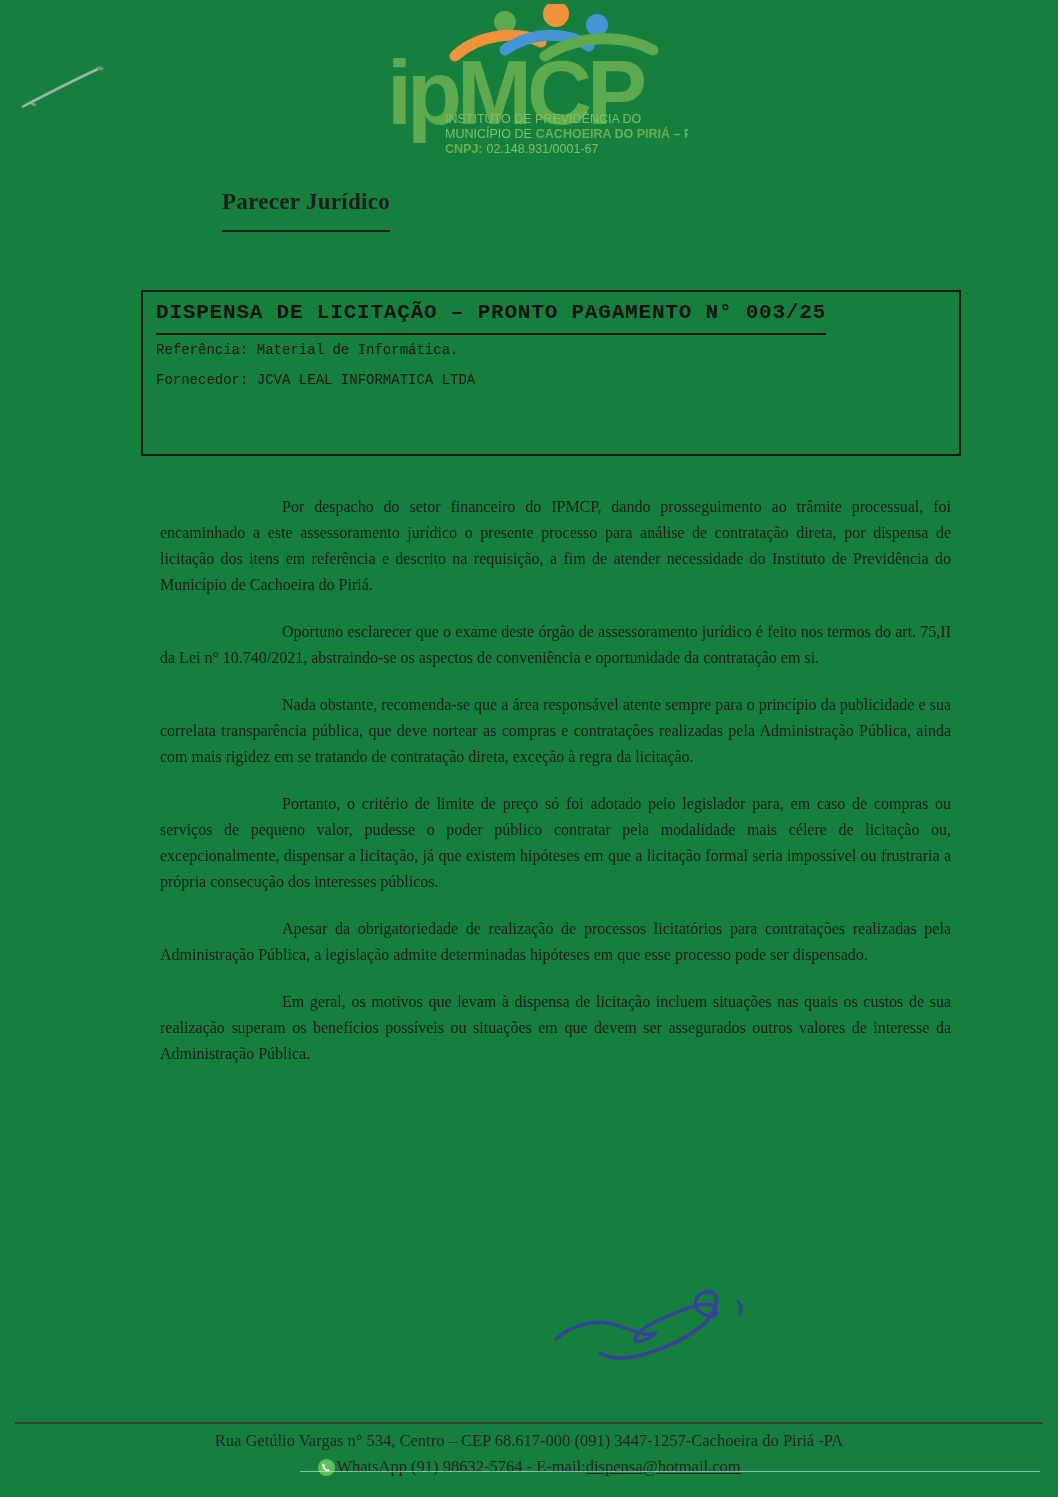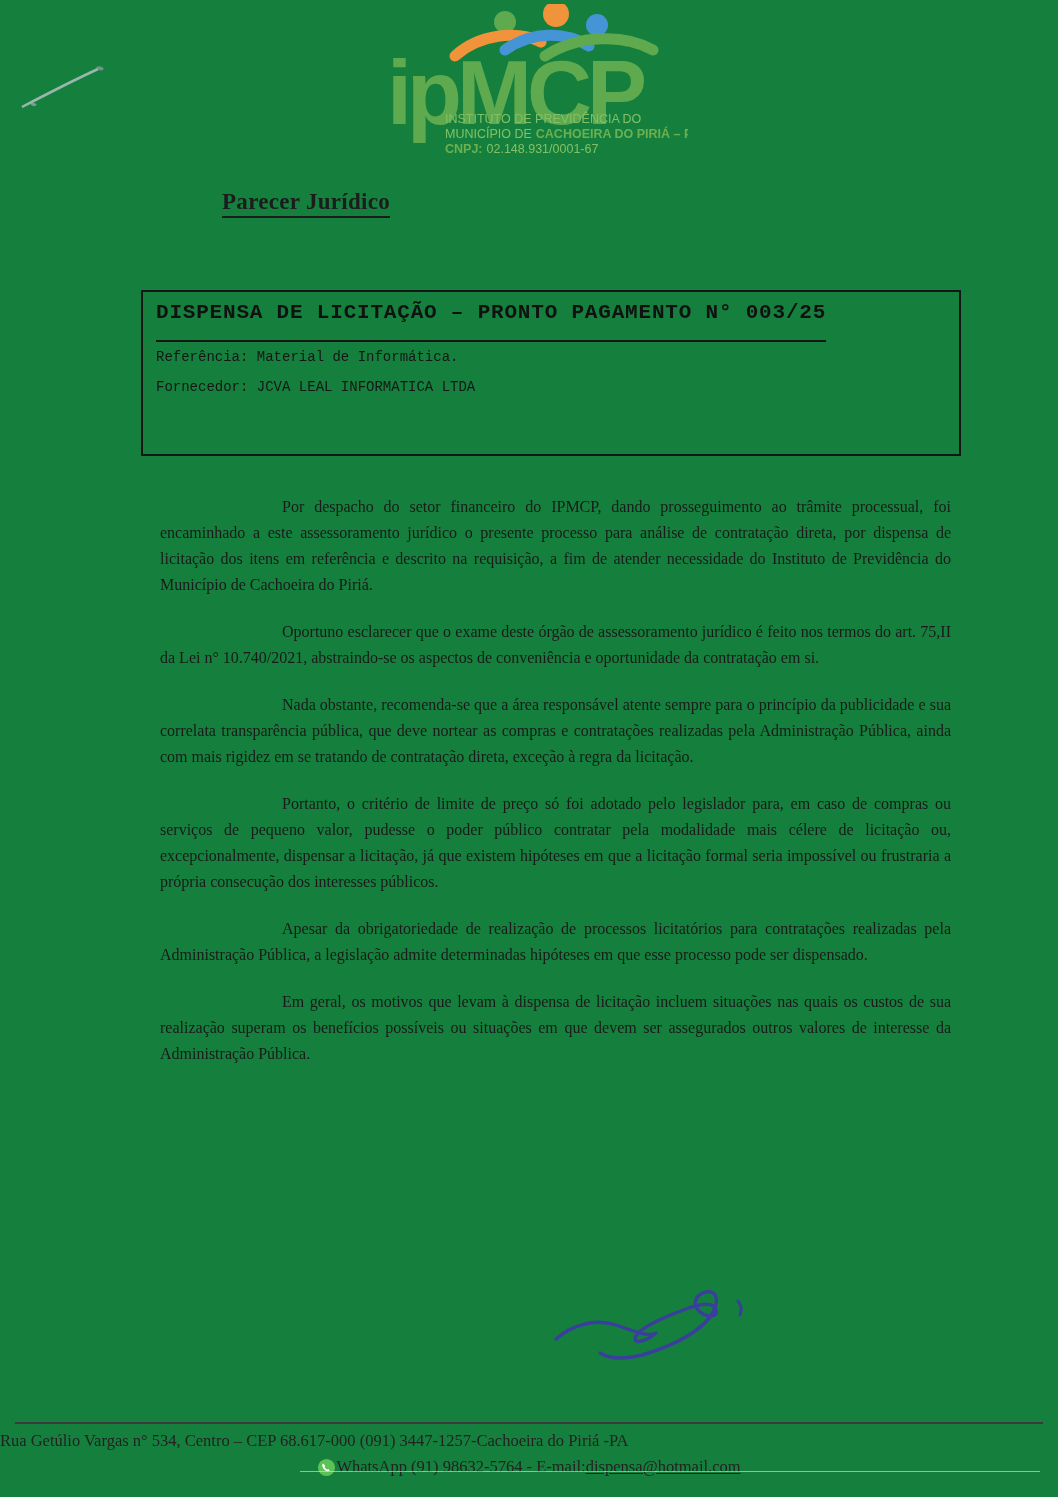--- a/index.html
+++ b/index.html
@@ -18,37 +18,37 @@
   .scan-line{position:absolute;left:300px;top:1471px;width:740px;height:1px;background:#cfe0ee;opacity:.65;}
 
   
   .logo{position:absolute;left:383px;top:4px;width:305px;height:162px;}
 
   
   .doc-title{
     position:absolute;left:222px;top:189px;
     font-size:23px;font-weight:bold;
     border-bottom:2.5px solid #1c1c1c;
-    padding-bottom:1px;
+    padding-bottom:15px;
     letter-spacing:.3px;
   }
 
   
   .notice-box{
     position:absolute;left:141px;top:290px;width:820px;height:166px;
     border:2px solid #161616;
     box-sizing:border-box;
     padding:9px 10px 0 13px;
     font-family:"Liberation Mono", monospace;
   }
   .notice-heading{
     display:inline-block;
     font-size:21px;font-weight:bold;letter-spacing:.8px;
     border-bottom:2.5px solid #161616;
-    padding-bottom:16px;
+    padding-bottom:9px;
     white-space:nowrap;
     color:#111;
   }
   .notice-lines{font-size:14px;line-height:30px;color:#161616;}
   .notice-lines div{white-space:nowrap;}
 
   
   .body-text{
     position:absolute;left:160px;top:494px;width:791px;
     font-size:16px;line-height:26px;text-align:justify;
@@ -56,21 +56,21 @@
   }
   .body-text p{margin:0 0 21px 0;text-indent:122px;}
 
   
   .signature{position:absolute;left:548px;top:1283px;}
 
   
   .footer-rule{position:absolute;left:15px;top:1422px;width:1028px;height:2px;background:#3a3a3a;}
   .footer{
     position:absolute;left:0;top:1428px;width:1058px;
-    text-align:left;font-size:16.5px;color:#222;line-height:26px;
+    text-align:center;font-size:16.5px;color:#222;line-height:26px;
   }
   .footer .row2{display:flex;align-items:center;justify-content:center;}
   .wa-icon{display:inline-block;vertical-align:middle;}
   .email{text-decoration:underline;}
 </style>
 </head>
 <body>
 
 <div class="page">
 

